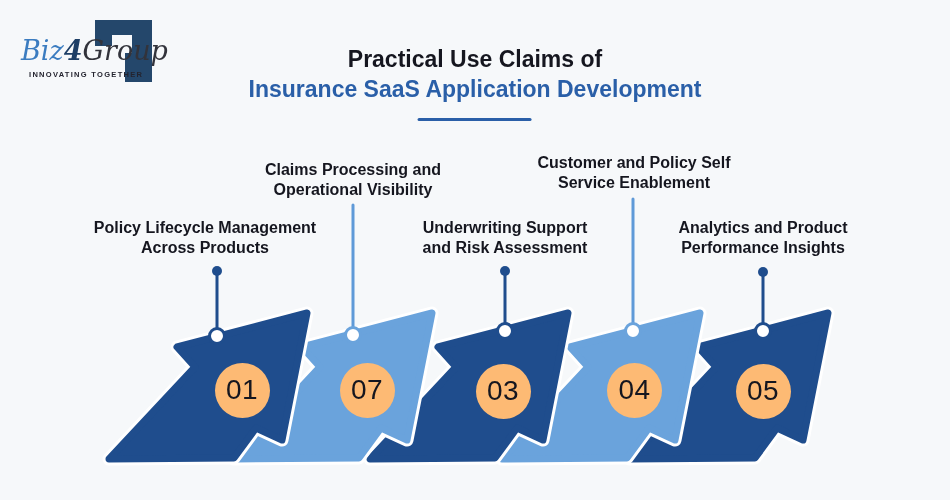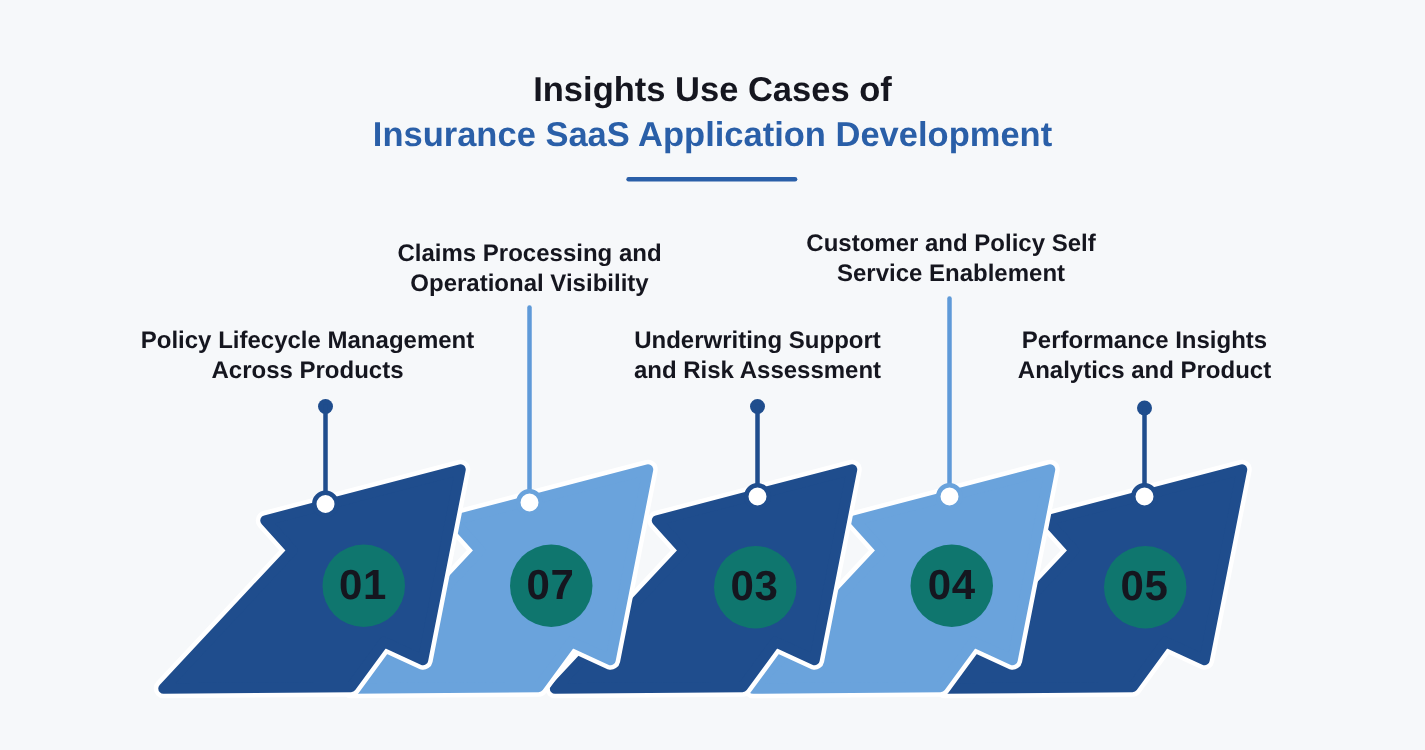--- a/index.html
+++ b/index.html
@@ -54,32 +54,41 @@
   .arrow-light{fill:#6aa3dc;stroke:#6aa3dc;stroke-width:7;stroke-linejoin:round;}
   .conn-line-dark{stroke:#1f4d8d;stroke-width:3;stroke-linecap:round;}
   .conn-line-light{stroke:#5f9ad8;stroke-width:3;stroke-linecap:round;}
   .conn-dot-dark{fill:#1f4d8d;}
   .conn-ring-dark{fill:#ffffff;stroke:#1f4d8d;stroke-width:3;}
   .conn-ring-light{fill:#ffffff;stroke:#6aa3dc;stroke-width:3;}
 
   
   .number-badge{
     position:absolute;width:55px;height:55px;border-radius:50%;
-    background:#0f766e;display:flex;align-items:center;justify-content:center;
-    font-size:28px;font-weight:700;color:#15161f;letter-spacing:0.5px;
+    background:#fdba74;display:flex;align-items:center;justify-content:center;
+    font-size:28px;font-weight:400;color:#15161f;letter-spacing:0.5px;
   }
 </style>
 </head>
 <body>
 
 <div class="canvas">
 
+  <div class="logo">
+    <svg width="150" height="82" viewBox="0 0 150 82">
+      <rect x="80" y="10" width="57" height="26" fill="#24476b"></rect>
+      <rect x="110" y="22" width="27" height="50" fill="#24476b"></rect>
+      <rect x="97" y="25" width="20" height="18" fill="#f6f8fa"></rect>
+    </svg>
+    <div class="logo-text"><span class="logo-biz">Biz</span><span class="logo-4">4</span><span class="logo-group">Group</span></div>
+    <div class="logo-tagline">INNOVATING TOGETHER</div>
+  </div>
 
   <div class="heading">
-    <div class="heading-line1">Insights Use Cases of</div>
+    <div class="heading-line1">Practical Use Claims of</div>
     <div class="heading-line2">Insurance SaaS Application Development</div>
     <div class="heading-divider"></div>
   </div>
 
   <div class="step-label" style="left:205px;top:218px;">
     <div>Policy Lifecycle Management</div>
     <div>Across Products</div>
   </div>
   <div class="step-label" style="left:505px;top:218px;">
     <div>Underwriting Support</div>
@@ -87,22 +96,22 @@
   </div>
   <div class="step-label" style="left:353px;top:160px;">
     <div>Claims Processing and</div>
     <div>Operational Visibility</div>
   </div>
   <div class="step-label" style="left:634px;top:153px;">
     <div>Customer and Policy Self</div>
     <div>Service Enablement</div>
   </div>
   <div class="step-label" style="left:763px;top:218px;">
+    <div>Analytics and Product</div>
     <div>Performance Insights</div>
-    <div>Analytics and Product</div>
   </div>
 
   <svg class="diagram-svg" width="950" height="500" viewBox="0 0 950 500">
 
     <g transform="translate(521,0)">
       <path class="arrow-outline" d="M109 459 L195 367 L177 347 L307 313 L282 440 L256 428 L234 458 Z"></path>
       <path class="arrow-dark" d="M109 459 L195 367 L177 347 L307 313 L282 440 L256 428 L234 458 Z"></path>
     </g>
     <g transform="translate(393,0)">
       <path class="arrow-outline" d="M109 459 L195 367 L177 347 L307 313 L282 440 L256 428 L234 458 Z"></path>

